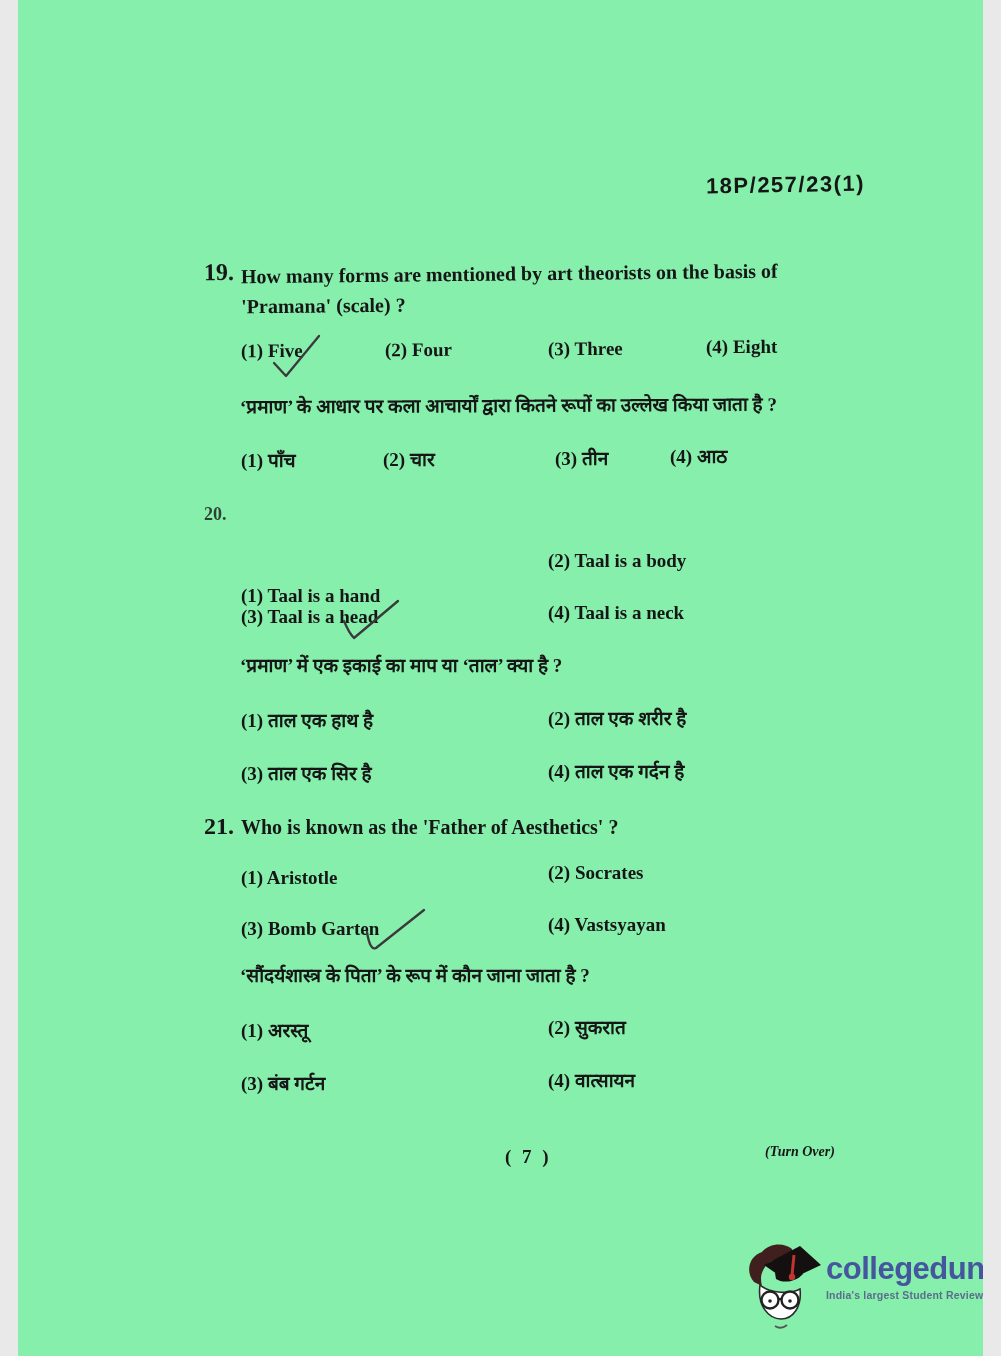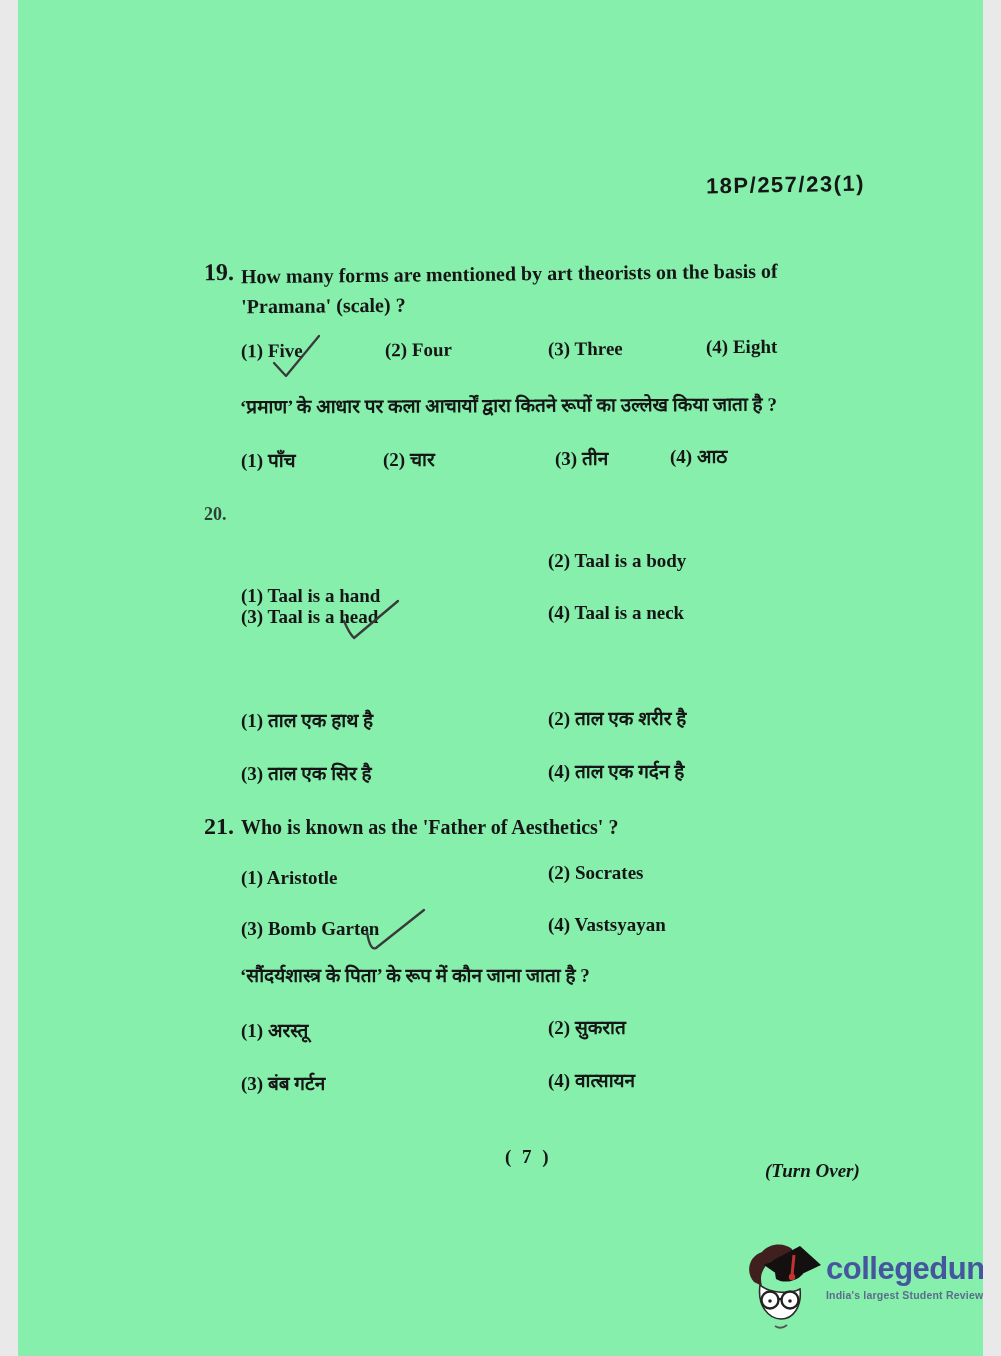--- a/index.html
+++ b/index.html
@@ -15,21 +15,21 @@
     font-weight:bold;font-size:22px;letter-spacing:1.5px;
     transform:rotate(-1deg);
   }
   .qnum{font-weight:bold;font-size:24px;}
   .qtext{font-weight:bold;font-size:20px;line-height:30px;white-space:normal;}
   .opt{font-weight:bold;font-size:19px;}
   .hi{font-family:"Liberation Serif","DejaVu Sans",serif;}
   .check{position:absolute;}
   .check path{fill:none;stroke:#3a3a3a;stroke-width:2.3;stroke-linecap:round;stroke-linejoin:round;}
   .footer-page{left:487px;top:1146px;font-weight:bold;font-size:19px;letter-spacing:3px;}
-  .turn-over{left:747px;top:1144px;font-weight:bold;font-style:italic;font-size:19px;margin-top:16px;}
+  .turn-over{left:747px;top:1144px;font-weight:bold;font-style:italic;font-size:14px;}
   .logo{left:724px;top:1240px;display:flex;align-items:flex-start;}
   .logo-textcol{margin-left:4px;padding-top:14px;}
   .logo-row{display:flex;align-items:flex-start;}
   .wordmark{
     font-family:Liberation Sans, sans-serif;
     font-weight:bold;font-size:31px;line-height:30px;letter-spacing:-0.5px;color:#46569E;
   }
   .tld{
     writing-mode:vertical-rl;font-family:"Liberation Sans","DejaVu Sans",sans-serif;
     font-weight:bold;font-size:8px;color:#C13530;margin-left:2px;margin-top:4px;letter-spacing:1px;
@@ -71,20 +71,21 @@
 
   <div class="abs opt" style="left:223px;top:553px;margin-top:32px;">(1) Taal is a hand</div>
   <div class="abs opt" style="left:530px;top:550px;">(2) Taal is a body</div>
   <div class="abs opt" style="left:223px;top:606px;">(3) Taal is a head</div>
   <div class="abs opt" style="left:530px;top:602px;">(4) Taal is a neck</div>
 
   <svg class="check" style="left:320px;top:595px;" width="66" height="50" viewBox="0 0 66 50">
     <path d="M6,26 Q11,38 16,43 L60,6"></path>
   </svg>
 
+  <div class="abs opt hi" style="left:222px;top:652px;">‘प्रमाण’ में एक इकाई का माप या ‘ताल’ क्या है ?</div>
 
   <div class="abs opt hi" style="left:223px;top:707px;">(1) ताल एक हाथ है</div>
   <div class="abs opt hi" style="left:530px;top:705px;">(2) ताल एक शरीर है</div>
   <div class="abs opt hi" style="left:223px;top:760px;">(3) ताल एक सिर है</div>
   <div class="abs opt hi" style="left:530px;top:758px;">(4) ताल एक गर्दन है</div>
 
   <div class="abs qnum" style="left:186px;top:813px;">21.</div>
   <div class="abs qtext" style="left:223px;top:812px;width:640px;">Who is known as the 'Father of Aesthetics' ?</div>
 
   <div class="abs opt" style="left:223px;top:867px;">(1) Aristotle</div>

